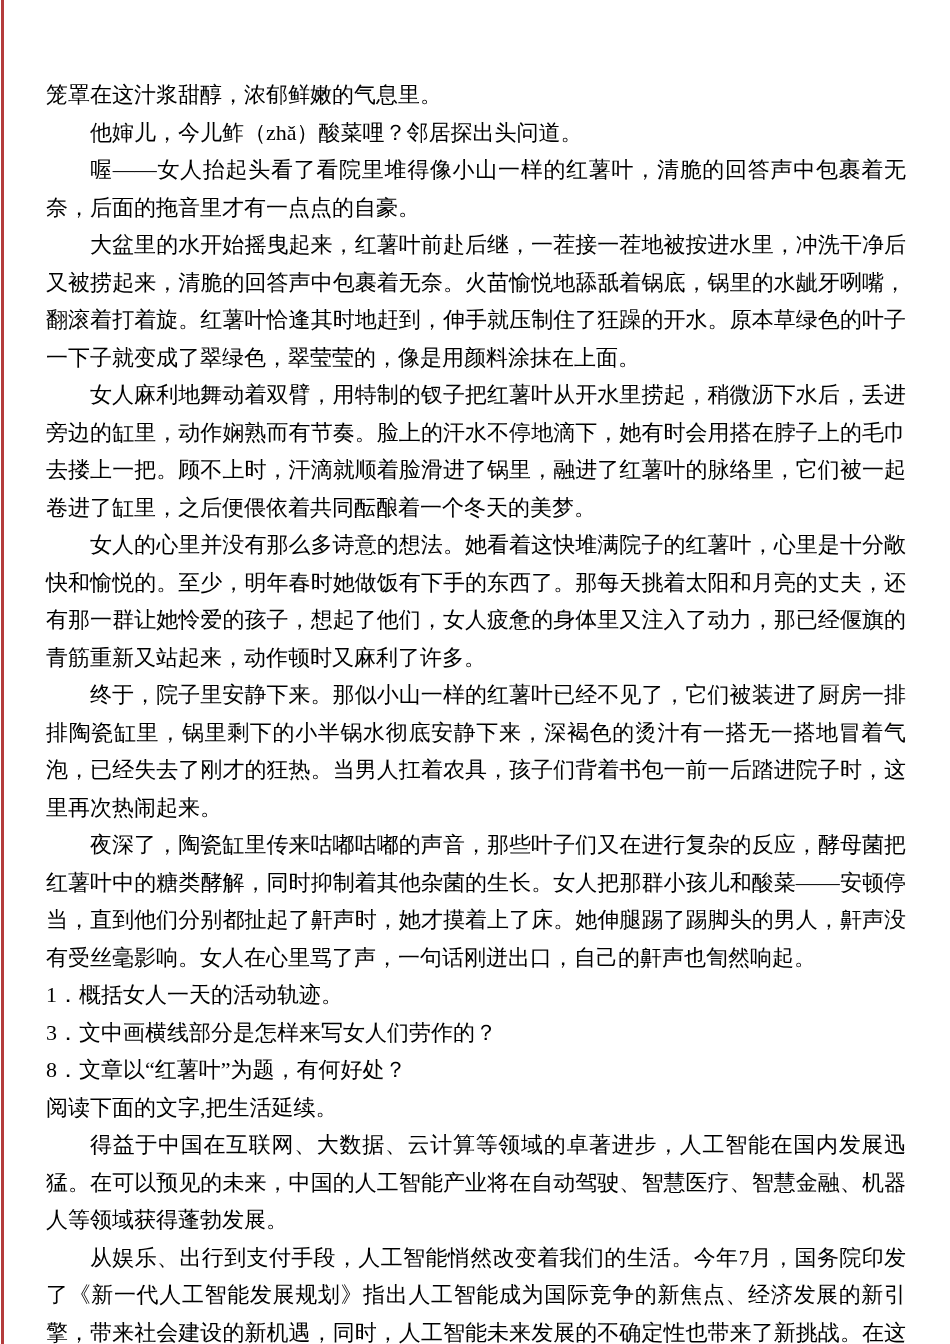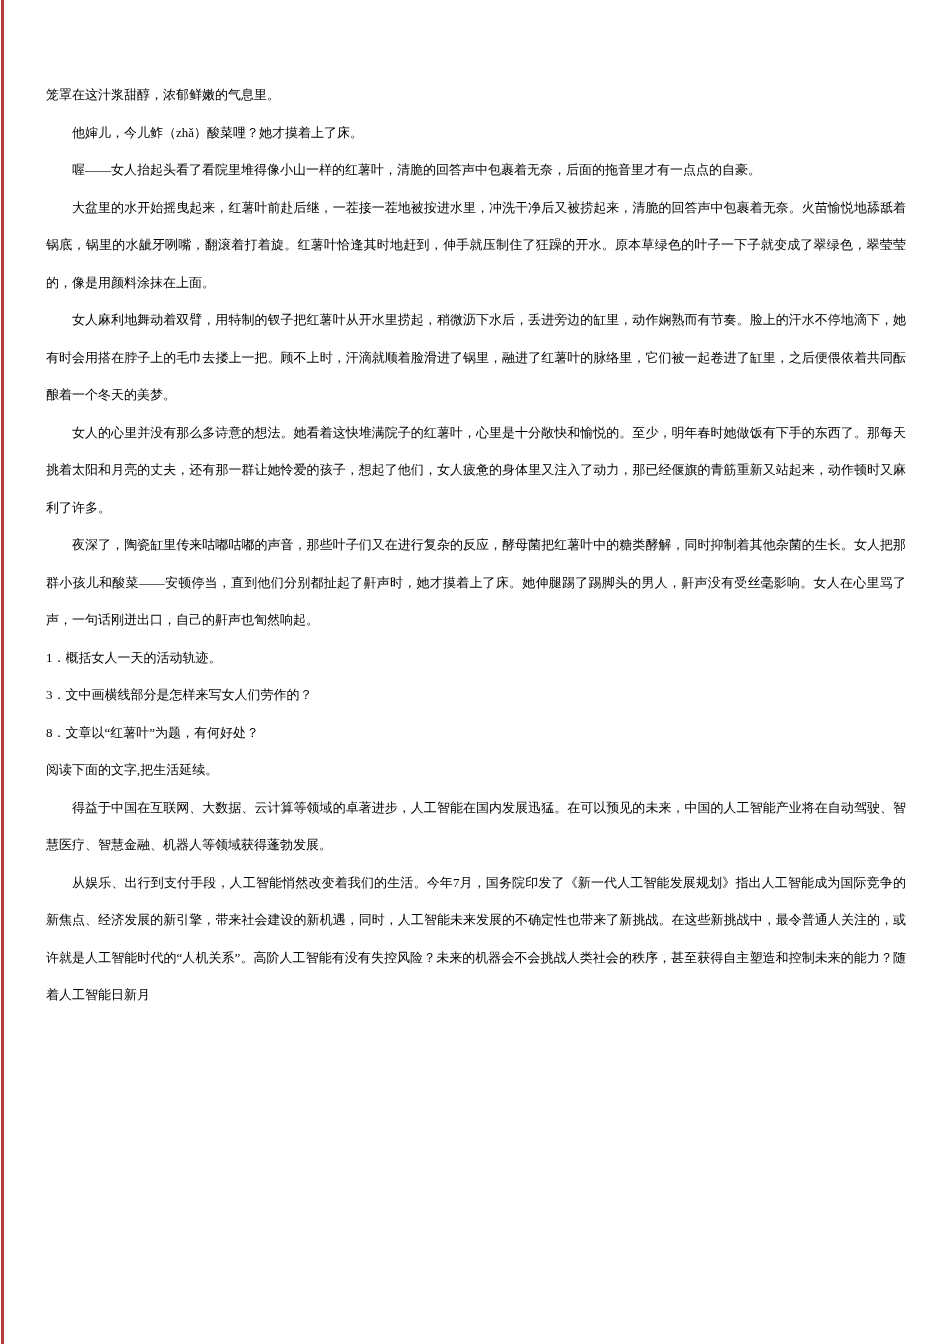--- a/index.html
+++ b/index.html
@@ -22,42 +22,43 @@
     height: 100%;
   }
   .content {
     position: absolute;
     left: 0;
     top: 0;
     width: 100%;
     padding: 76px 44px 0 46px;
   }
   p.para {
-    font-size: 13px;
+    font-size: 22px;
     line-height: 37.5px;
     text-align: justify;
     text-justify: inter-ideograph;
     word-break: break-all;
   }
   p.para.indent {
     text-indent: 2em;
   }
 </style>
 </head>
 <body style="background: rgb(255, 255, 255); color: rgb(0, 0, 0);">
 
 <div class="page">
   <div class="red-rule" style="background: rgb(180, 60, 60);"></div>
   <div class="content">
       <p class="para">笼罩在这汁浆甜醇，浓郁鲜嫩的气息里。</p>
-      <p class="para indent">他婶儿，今儿鲊（zhǎ）酸菜哩？她才摸着上了床。</p>
+      <p class="para indent">他婶儿，今儿鲊（zhǎ）酸菜哩？邻居探出头问道。</p>
       <p class="para indent">喔——女人抬起头看了看院里堆得像小山一样的红薯叶，清脆的回答声中包裹着无奈，后面的拖音里才有一点点的自豪。</p>
       <p class="para indent">大盆里的水开始摇曳起来，红薯叶前赴后继，一茬接一茬地被按进水里，冲洗干净后又被捞起来，清脆的回答声中包裹着无奈。火苗愉悦地舔舐着锅底，锅里的水龇牙咧嘴，翻滚着打着旋。红薯叶恰逢其时地赶到，伸手就压制住了狂躁的开水。原本草绿色的叶子一下子就变成了翠绿色，翠莹莹的，像是用颜料涂抹在上面。</p>
       <p class="para indent">女人麻利地舞动着双臂，用特制的钗子把红薯叶从开水里捞起，稍微沥下水后，丢进旁边的缸里，动作娴熟而有节奏。脸上的汗水不停地滴下，她有时会用搭在脖子上的毛巾去搂上一把。顾不上时，汗滴就顺着脸滑进了锅里，融进了红薯叶的脉络里，它们被一起卷进了缸里，之后便偎依着共同酝酿着一个冬天的美梦。</p>
       <p class="para indent">女人的心里并没有那么多诗意的想法。她看着这快堆满院子的红薯叶，心里是十分敞快和愉悦的。至少，明年春时她做饭有下手的东西了。那每天挑着太阳和月亮的丈夫，还有那一群让她怜爱的孩子，想起了他们，女人疲惫的身体里又注入了动力，那已经偃旗的青筋重新又站起来，动作顿时又麻利了许多。</p>
+      <p class="para indent">终于，院子里安静下来。那似小山一样的红薯叶已经不见了，它们被装进了厨房一排排陶瓷缸里，锅里剩下的小半锅水彻底安静下来，深褐色的烫汁有一搭无一搭地冒着气泡，已经失去了刚才的狂热。当男人扛着农具，孩子们背着书包一前一后踏进院子时，这里再次热闹起来。</p>
       <p class="para indent">夜深了，陶瓷缸里传来咕嘟咕嘟的声音，那些叶子们又在进行复杂的反应，酵母菌把红薯叶中的糖类酵解，同时抑制着其他杂菌的生长。女人把那群小孩儿和酸菜——安顿停当，直到他们分别都扯起了鼾声时，她才摸着上了床。她伸腿踢了踢脚头的男人，鼾声没有受丝毫影响。女人在心里骂了声，一句话刚迸出口，自己的鼾声也訇然响起。</p>
       <p class="para">1．概括女人一天的活动轨迹。</p>
       <p class="para">3．文中画横线部分是怎样来写女人们劳作的？</p>
       <p class="para">8．文章以“红薯叶”为题，有何好处？</p>
       <p class="para">阅读下面的文字,把生活延续。</p>
       <p class="para indent">得益于中国在互联网、大数据、云计算等领域的卓著进步，人工智能在国内发展迅猛。在可以预见的未来，中国的人工智能产业将在自动驾驶、智慧医疗、智慧金融、机器人等领域获得蓬勃发展。</p>
       <p class="para indent">从娱乐、出行到支付手段，人工智能悄然改变着我们的生活。今年7月，国务院印发了《新一代人工智能发展规划》指出人工智能成为国际竞争的新焦点、经济发展的新引擎，带来社会建设的新机遇，同时，人工智能未来发展的不确定性也带来了新挑战。在这些新挑战中，最令普通人关注的，或许就是人工智能时代的“人机关系”。高阶人工智能有没有失控风险？未来的机器会不会挑战人类社会的秩序，甚至获得自主塑造和控制未来的能力？随着人工智能日新月</p>
     </div>
 </div>
 

